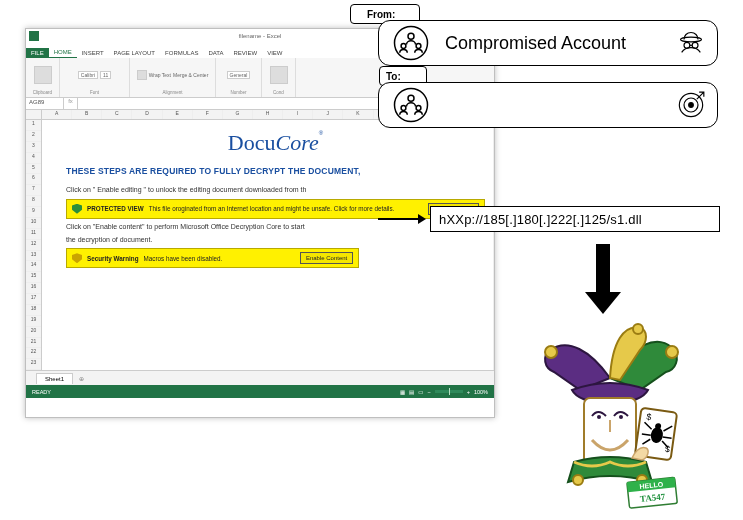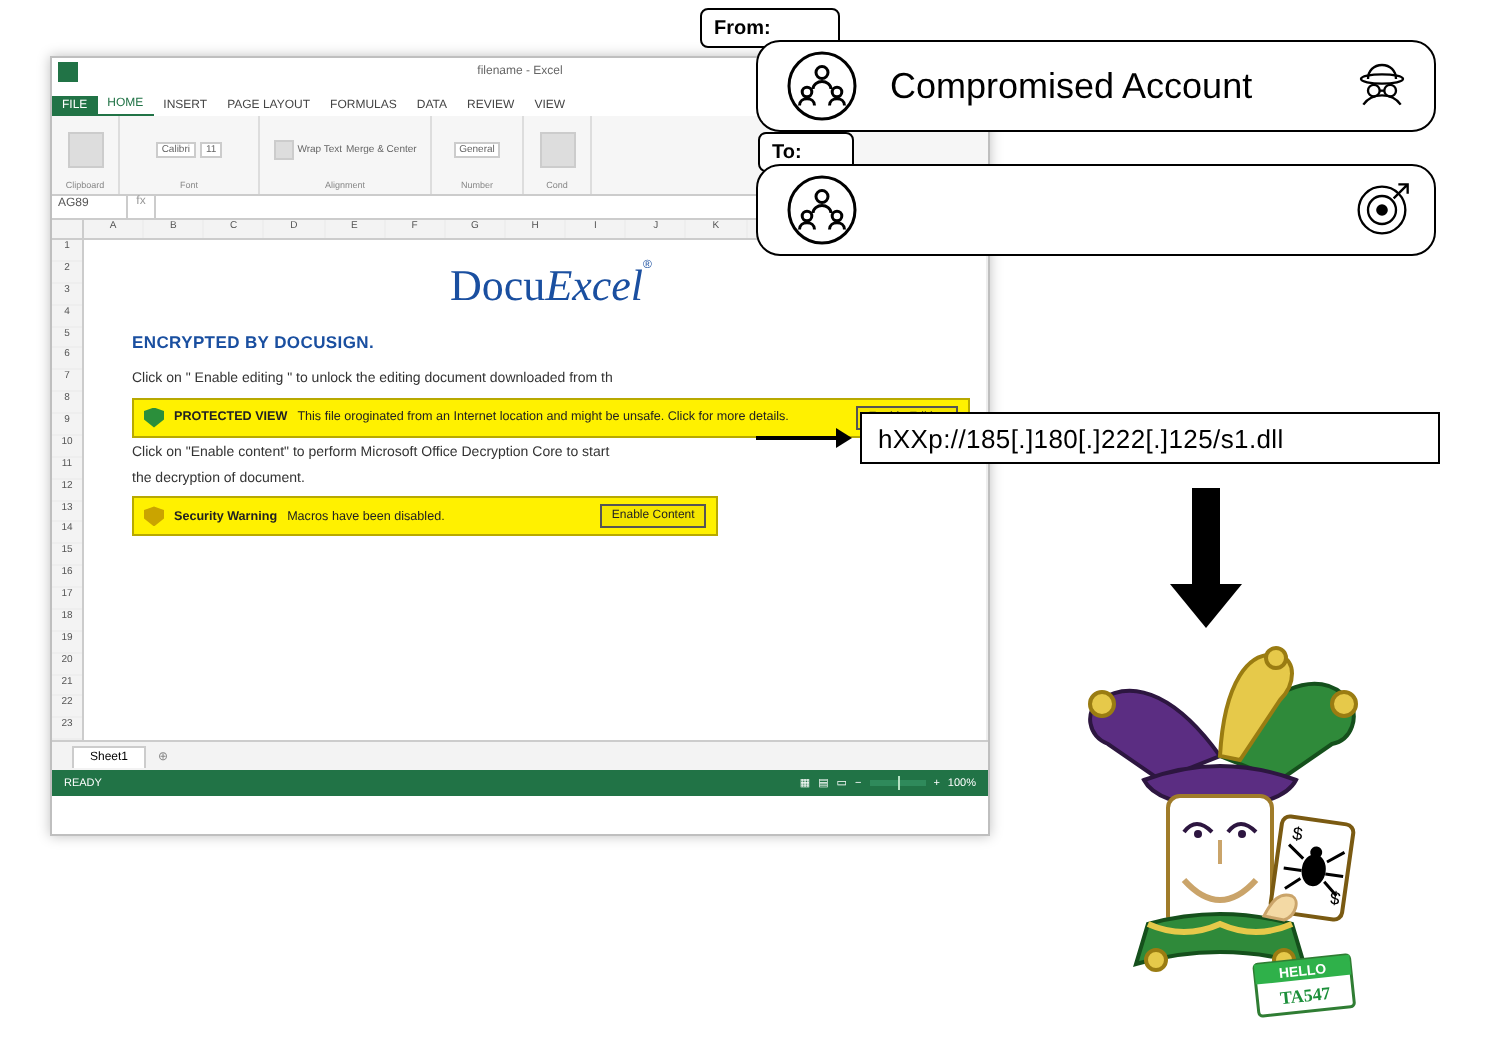--- a/index.html
+++ b/index.html
@@ -186,21 +186,21 @@
   
   .callout {
     position:absolute;
     background:#fff;
     border:1.2px solid #000;
     border-radius:12px;
   }
   .from-box {
     left:350px; top:4px; width:70px; height:20px;
     border-radius:4px; font-size:10px; font-weight:600;
-    display:flex; align-items:center; padding:0 6px;
+    display:flex; align-items:center; padding:0 16px;
   }
   .to-box {
     left:379px; top:66px; width:48px; height:20px;
     border-radius:4px; font-size:10px; font-weight:600;
     display:flex; align-items:center; padding:0 6px;
   }
   .pill {
     display:flex; align-items:center; gap:16px;
     padding:6px 14px;
     background:#fff;
@@ -338,24 +338,24 @@
         <div>18</div>
         <div>19</div>
         <div>20</div>
         <div>21</div>
         <div>22</div>
         <div>23</div>
       </div>
     <div class="cells">
       <div class="doc-content">
         <div class="docusign">
-          <span class="word">Docu<span class="s">Excel</span></span><span class="tm">®</span>
+          <span class="word">Docu<span class="s">Core</span></span><span class="tm">®</span>
         </div>
         <div class="steps">
-          <div>ENCRYPTED BY DOCUSIGN.</div>
+          <div>THESE STEPS ARE REQUIRED TO FULLY DECRYPT THE DOCUMENT,</div>
         </div>
         <div class="instr">Click on " Enable editing " to unlock the editing document downloaded from th</div>
         <div class="bar">
           <div class="shield"></div>
           <span class="title">PROTECTED VIEW</span>
           <span class="msg">This file oroginated from an Internet location and might be unsafe. Click for more details.</span>
           <span class="btn">Enable Editing</span>
         </div>
         <div class="instr">Click on "Enable content" to perform Microsoft Office Decryption Core to start</div>
         <div class="instr" style="margin-top:0">the  decryption of document.</div>

